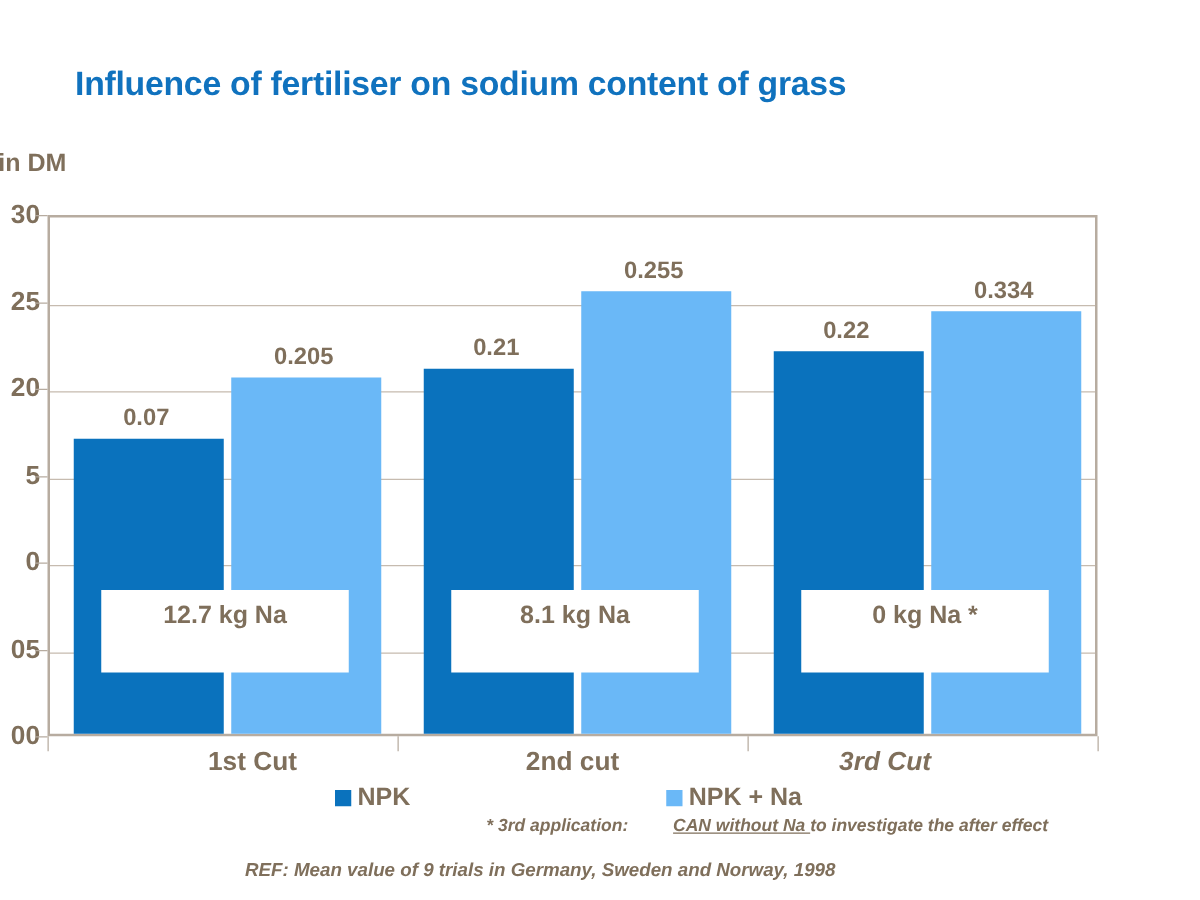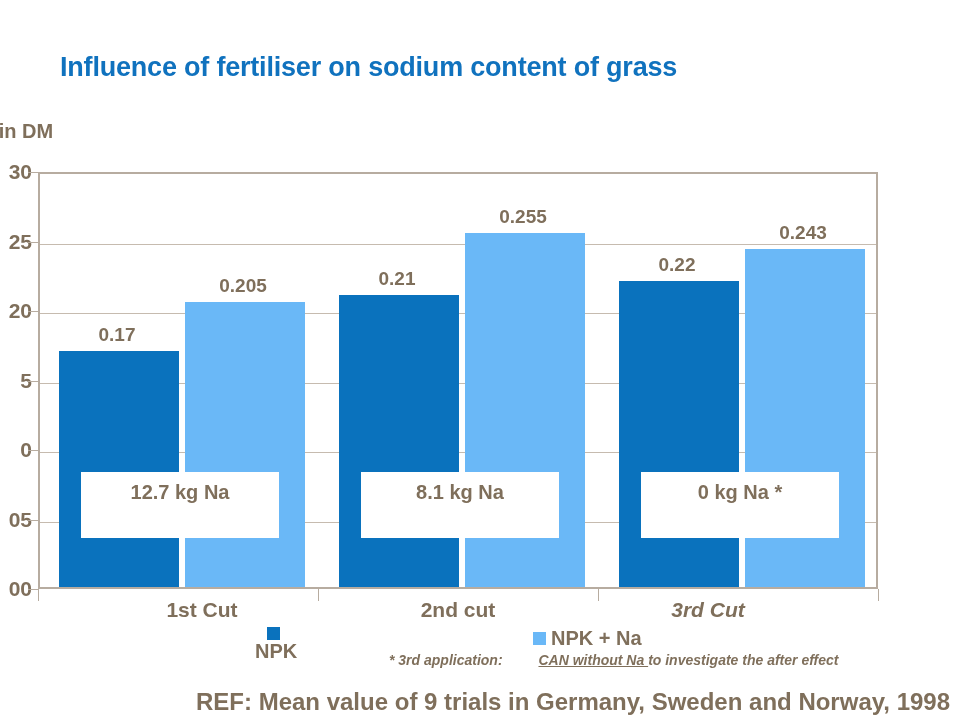--- a/index.html
+++ b/index.html
@@ -169,21 +169,22 @@
     font-weight: bold;
     color: #7f6f5b;
     white-space: nowrap;
   }
   .footnote .underline { text-decoration: underline; margin-left: 32px; }
 
   .ref-line {
     position: absolute;
     left: 196px;
     top: 688px;
-    font-size: 24px;
+    font-size: 15px;
+    font-style: italic;
     font-weight: bold;
     color: #7f6f5b;
     white-space: nowrap;
   }
 </style>
 </head>
 <body>
 
 <div id="slide">
 
@@ -213,43 +214,43 @@
       <div class="ytick" style="top: 311px;">20</div>
       <div class="ytickmark" style="top: 311px;"></div>
       <div class="ytick" style="top: 380.5px;">5</div>
       <div class="ytickmark" style="top: 380.5px;"></div>
       <div class="ytick" style="top: 450px;">0</div>
       <div class="ytickmark" style="top: 450px;"></div>
       <div class="ytick" style="top: 519.5px;">05</div>
       <div class="ytickmark" style="top: 519.5px;"></div>
       <div class="ytick" style="top: 589px;">00</div>
       <div class="ytickmark" style="top: 589px;"></div>
-      <div class="bar-value" style="left: 117px; top: 323.7px;">0.17</div>
+      <div class="bar-value" style="left: 117px; top: 323.7px;">0.07</div>
       <div class="bar-value" style="left: 243px; top: 275.05px;">0.205</div>
       <div class="callout" style="left: 81px; top: 472px; width: 198px; height: 66px;">
         <div>12.7 kg Na</div>
       </div>
       <div class="xcat" style="left: 174px; margin-left: 28px;">1st Cut</div>
       <div class="xtickmark" style="left: 318px;"></div>
       <div class="bar-value" style="left: 397px; top: 268.1px;">0.21</div>
       <div class="bar-value" style="left: 523px; top: 205.55px;">0.255</div>
       <div class="callout" style="left: 361px; top: 472px; width: 198px; height: 66px;">
         <div>8.1 kg Na</div>
       </div>
       <div class="xcat" style="left: 458px;">2nd cut</div>
       <div class="xtickmark" style="left: 598px;"></div>
       <div class="bar-value" style="left: 677px; top: 254.2px;">0.22</div>
-      <div class="bar-value" style="left: 803px; top: 222.23px;">0.243</div>
+      <div class="bar-value" style="left: 803px; top: 222.23px;">0.334</div>
       <div class="callout" style="left: 641px; top: 472px; width: 198px; height: 66px;">
         <div>0 kg Na *</div>
       </div>
       <div class="xcat" style="left: 708px; font-style: italic;">3rd Cut</div>
       <div class="xtickmark" style="left: 878px;"></div>
       <div class="xtickmark" style="left: 38px;"></div>
-      <div class="legend-item" style="left: 255px; flex-direction: column;">
+      <div class="legend-item" style="left: 268px;">
         <span class="legend-swatch" style="background: rgb(10, 114, 189);"></span>
         <span class="legend-label">NPK</span>
       </div>
       <div class="legend-item" style="left: 533px;">
         <span class="legend-swatch" style="background: rgb(106, 184, 247);"></span>
         <span class="legend-label">NPK + Na</span>
       </div>
     </div>
 
   <div class="footnote">

